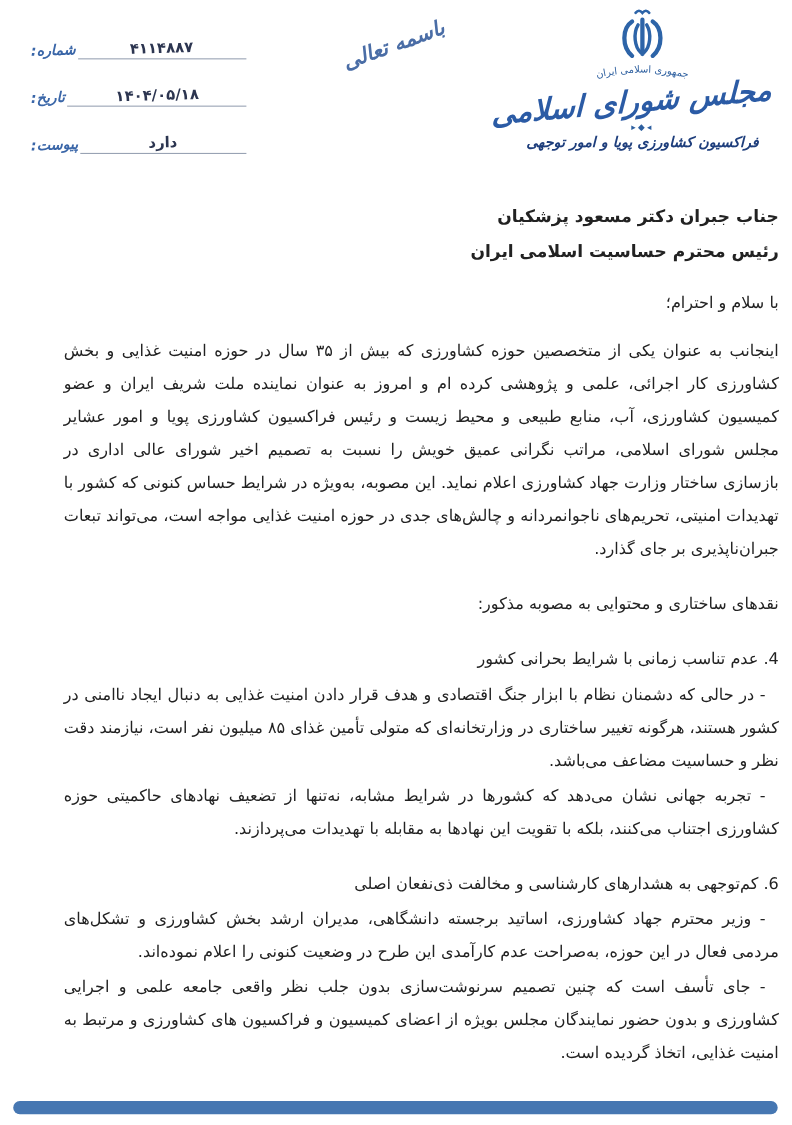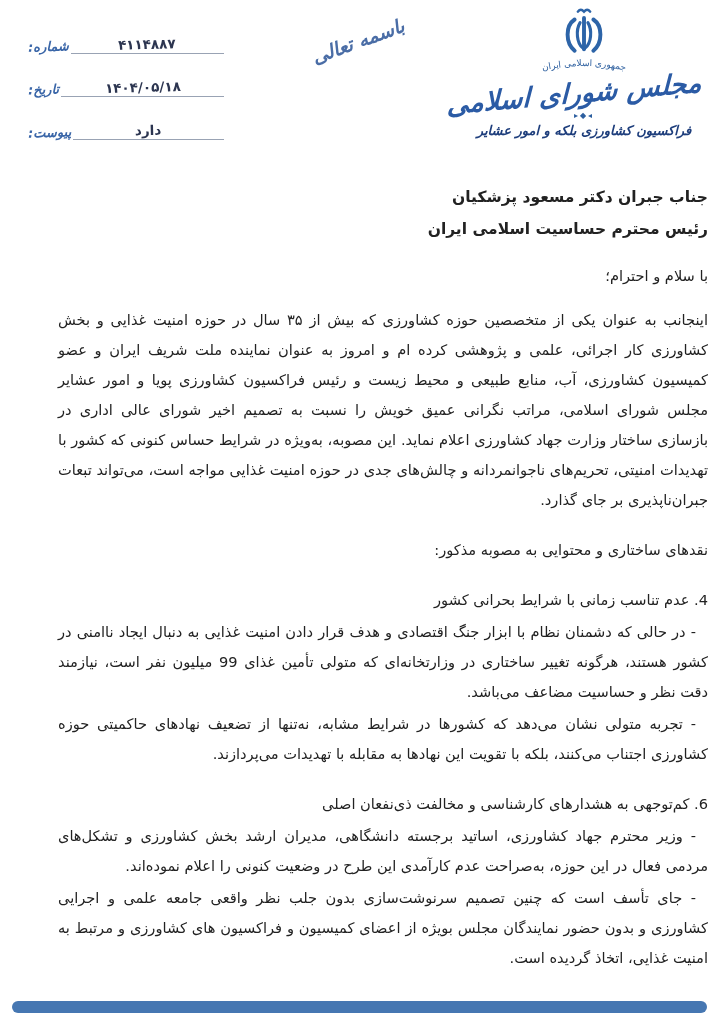--- a/index.html
+++ b/index.html
@@ -85,37 +85,37 @@
       </g>
     </svg>
     <svg class="arc-svg" width="150" height="26" viewBox="0 0 150 26">
       <path id="arcPath" d="M8,24 Q75,0 142,24" fill="none" stroke="none"></path>
       <text font-size="9" fill="#2d5f9f" font-family="DejaVu Sans, sans-serif">
         <textPath href="#arcPath" startOffset="50%" text-anchor="middle">جمهوری اسلامی ایران</textPath>
       </text>
     </svg>
     <div class="assembly">مجلس شورای اسلامی</div>
     <div class="ornament">◂◆▸</div>
-    <div class="fraction">فراکسیون کشاورزی بلکه و امور عشایر</div>
+    <div class="fraction">فراکسیون کشاورزی پویا و امور توجهی</div>
   </div>
 
   <div class="letter">
     <div class="recipient">جناب جبران دکتر مسعود پزشکیان</div>
     <div class="recipient">رئیس محترم حساسیت اسلامی ایران</div>
 
 
     <div class="salutation">با سلام و احترام؛</div>
 
     <div class="para">اینجانب به عنوان یکی از متخصصین حوزه کشاورزی که بیش از ۳۵ سال در حوزه امنیت غذایی و بخش کشاورزی کار اجرائی، علمی و پژوهشی کرده ام و امروز به عنوان نماینده ملت شریف ایران و عضو کمیسیون کشاورزی، آب، منابع طبیعی و محیط زیست و رئیس فراکسیون کشاورزی پویا و امور عشایر مجلس شورای اسلامی، مراتب نگرانی عمیق خویش را نسبت به تصمیم اخیر شورای عالی اداری در بازسازی ساختار وزارت جهاد کشاورزی اعلام نماید. این مصوبه، به‌ویژه در شرایط حساس کنونی که کشور با تهدیدات امنیتی، تحریم‌های ناجوانمردانه و چالش‌های جدی در حوزه امنیت غذایی مواجه است، می‌تواند تبعات جبران‌ناپذیری بر جای گذارد.</div>
 
     <div class="critiques">نقدهای ساختاری و محتوایی به مصوبه مذکور:</div>
 
     <div class="sec-title">4. عدم تناسب زمانی با شرایط بحرانی کشور</div>
-    <div class="sec-item">- در حالی که دشمنان نظام با ابزار جنگ اقتصادی و هدف قرار دادن امنیت غذایی به دنبال ایجاد ناامنی در کشور هستند، هرگونه تغییر ساختاری در وزارتخانه‌ای که متولی تأمین غذای 99 میلیون نفر است، نیازمند دقت نظر و حساسیت مضاعف می‌باشد.</div>
-    <div class="sec-item">- تجربه متولی نشان می‌دهد که کشورها در شرایط مشابه، نه‌تنها از تضعیف نهادهای حاکمیتی حوزه کشاورزی اجتناب می‌کنند، بلکه با تقویت این نهادها به مقابله با تهدیدات می‌پردازند.</div>
+    <div class="sec-item">- در حالی که دشمنان نظام با ابزار جنگ اقتصادی و هدف قرار دادن امنیت غذایی به دنبال ایجاد ناامنی در کشور هستند، هرگونه تغییر ساختاری در وزارتخانه‌ای که متولی تأمین غذای ۸۵ میلیون نفر است، نیازمند دقت نظر و حساسیت مضاعف می‌باشد.</div>
+    <div class="sec-item">- تجربه جهانی نشان می‌دهد که کشورها در شرایط مشابه، نه‌تنها از تضعیف نهادهای حاکمیتی حوزه کشاورزی اجتناب می‌کنند، بلکه با تقویت این نهادها به مقابله با تهدیدات می‌پردازند.</div>
 
     <div class="sec-title">6. کم‌توجهی به هشدارهای کارشناسی و مخالفت ذی‌نفعان اصلی</div>
     <div class="sec-item">- وزیر محترم جهاد کشاورزی، اساتید برجسته دانشگاهی، مدیران ارشد بخش کشاورزی و تشکل‌های مردمی فعال در این حوزه، به‌صراحت عدم کارآمدی این طرح در وضعیت کنونی را اعلام نموده‌اند.</div>
     <div class="sec-item">- جای تأسف است که چنین تصمیم سرنوشت‌سازی بدون جلب نظر واقعی جامعه علمی و اجرایی کشاورزی و بدون حضور نمایندگان مجلس بویژه از اعضای کمیسیون و فراکسیون های کشاورزی و مرتبط به امنیت غذایی، اتخاذ گردیده است.</div>
   </div>
 
   <div class="footer-bar"></div>
 </div>
 
 </body></html>

